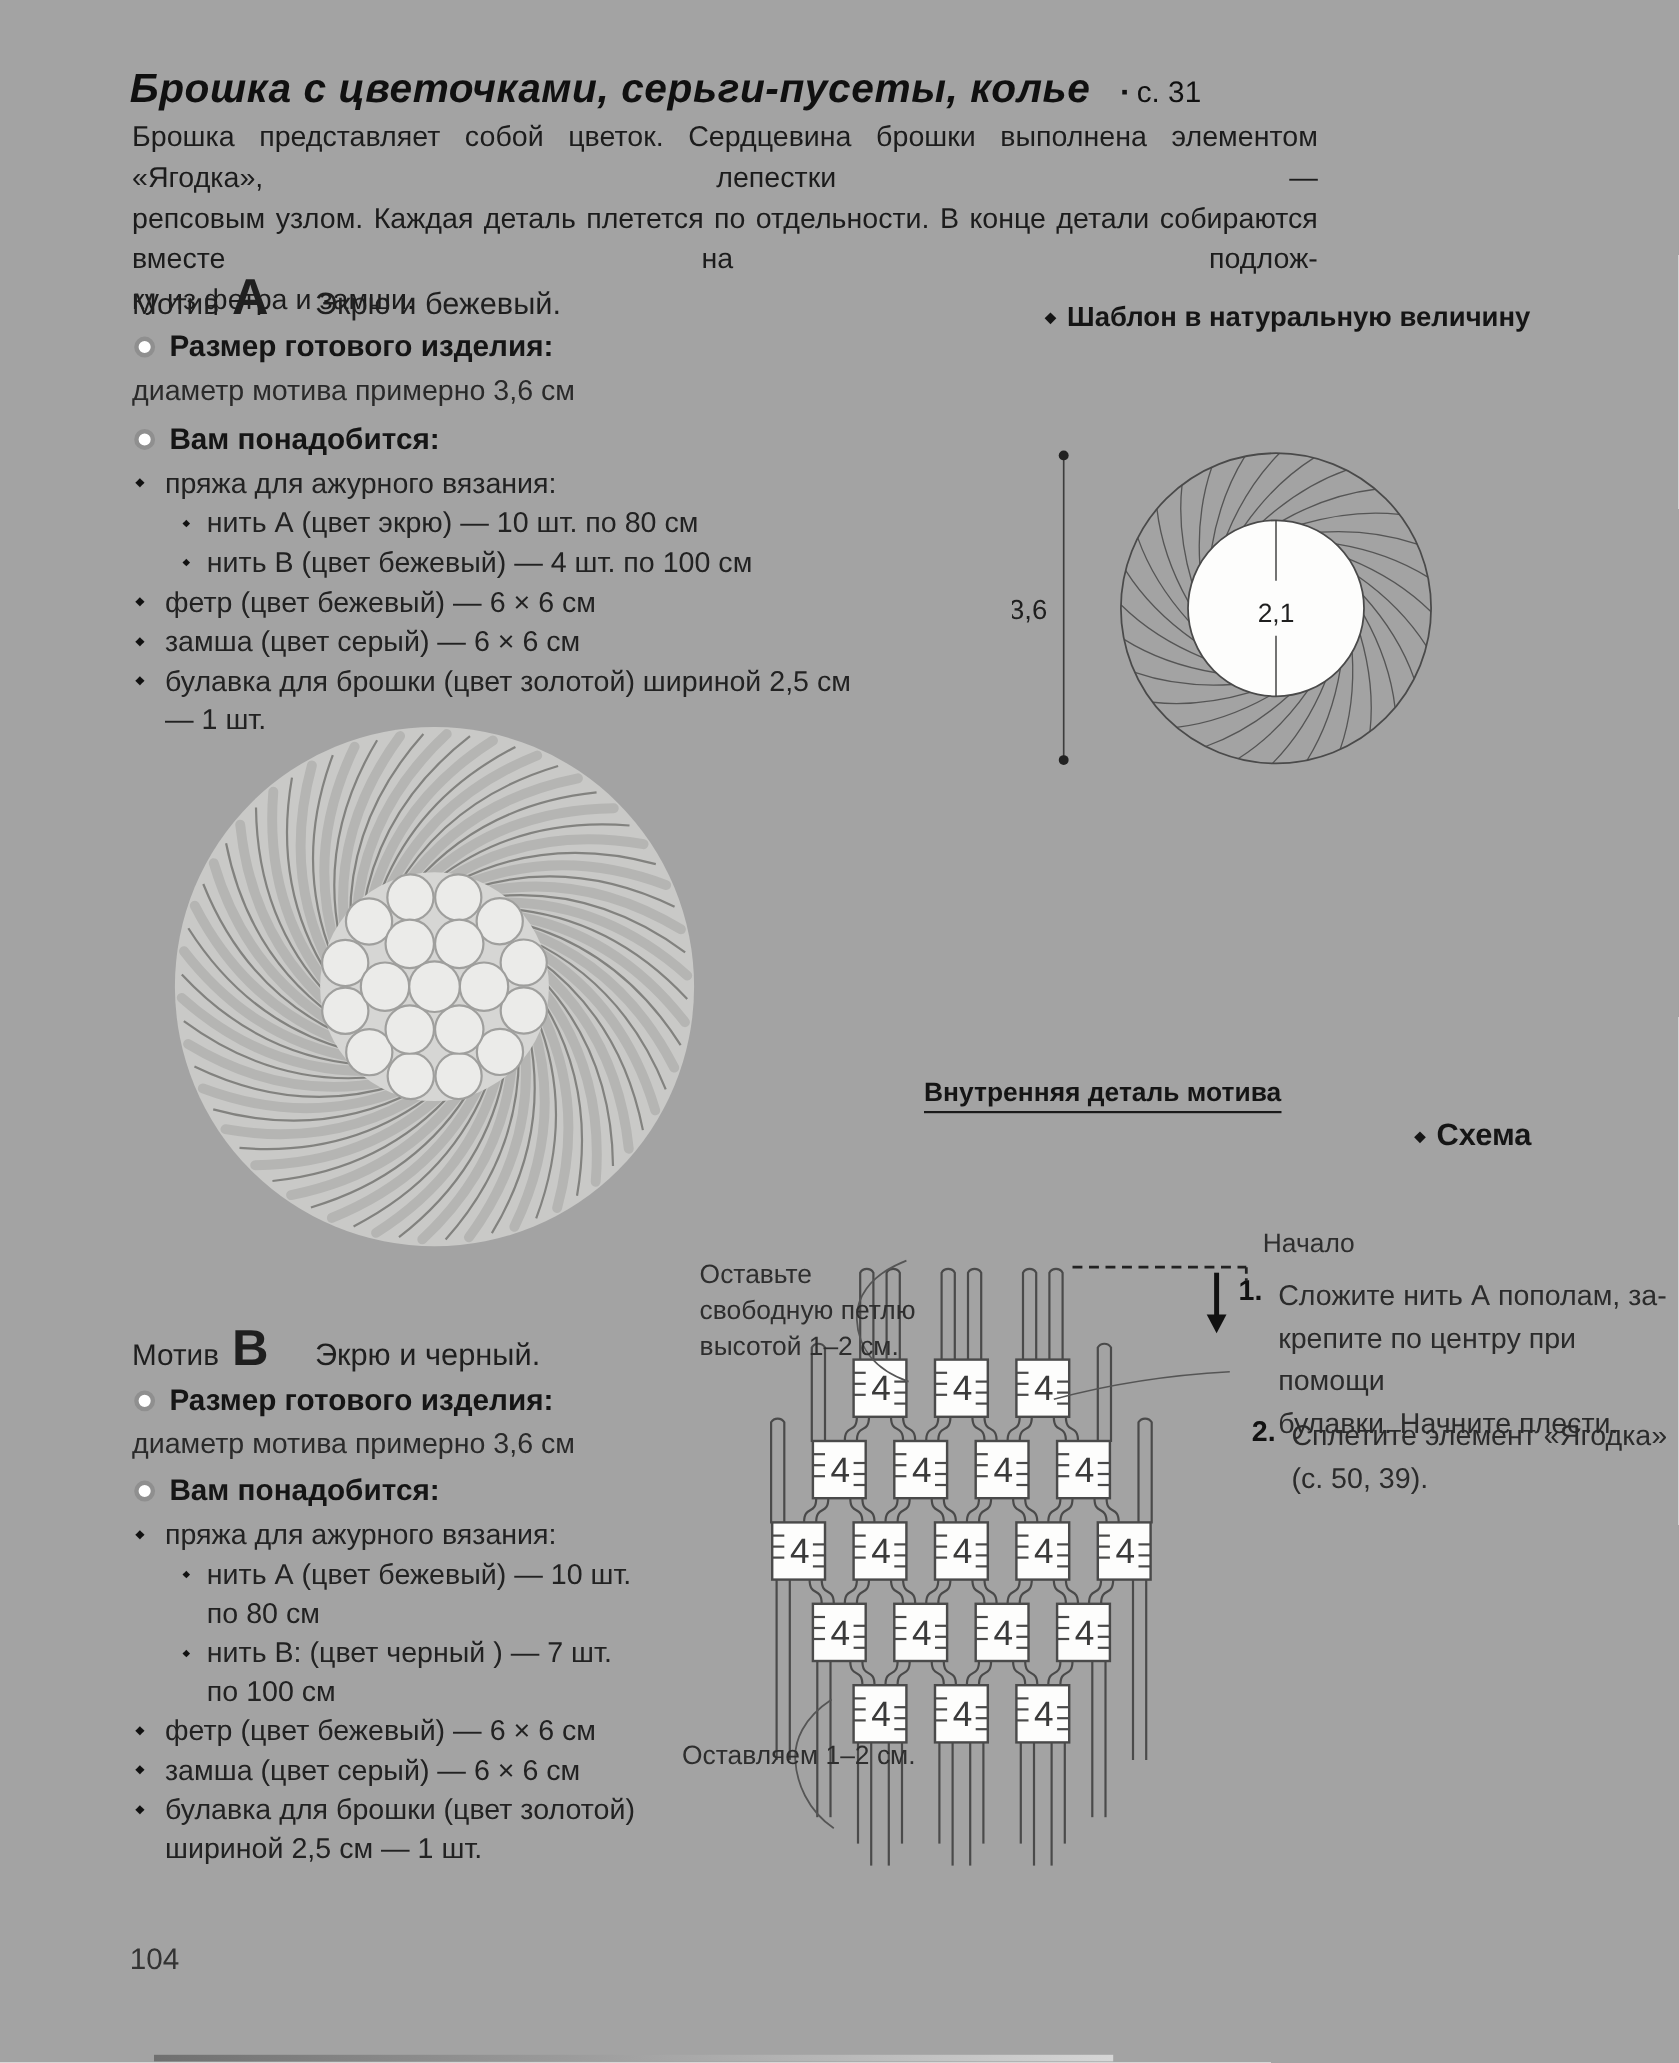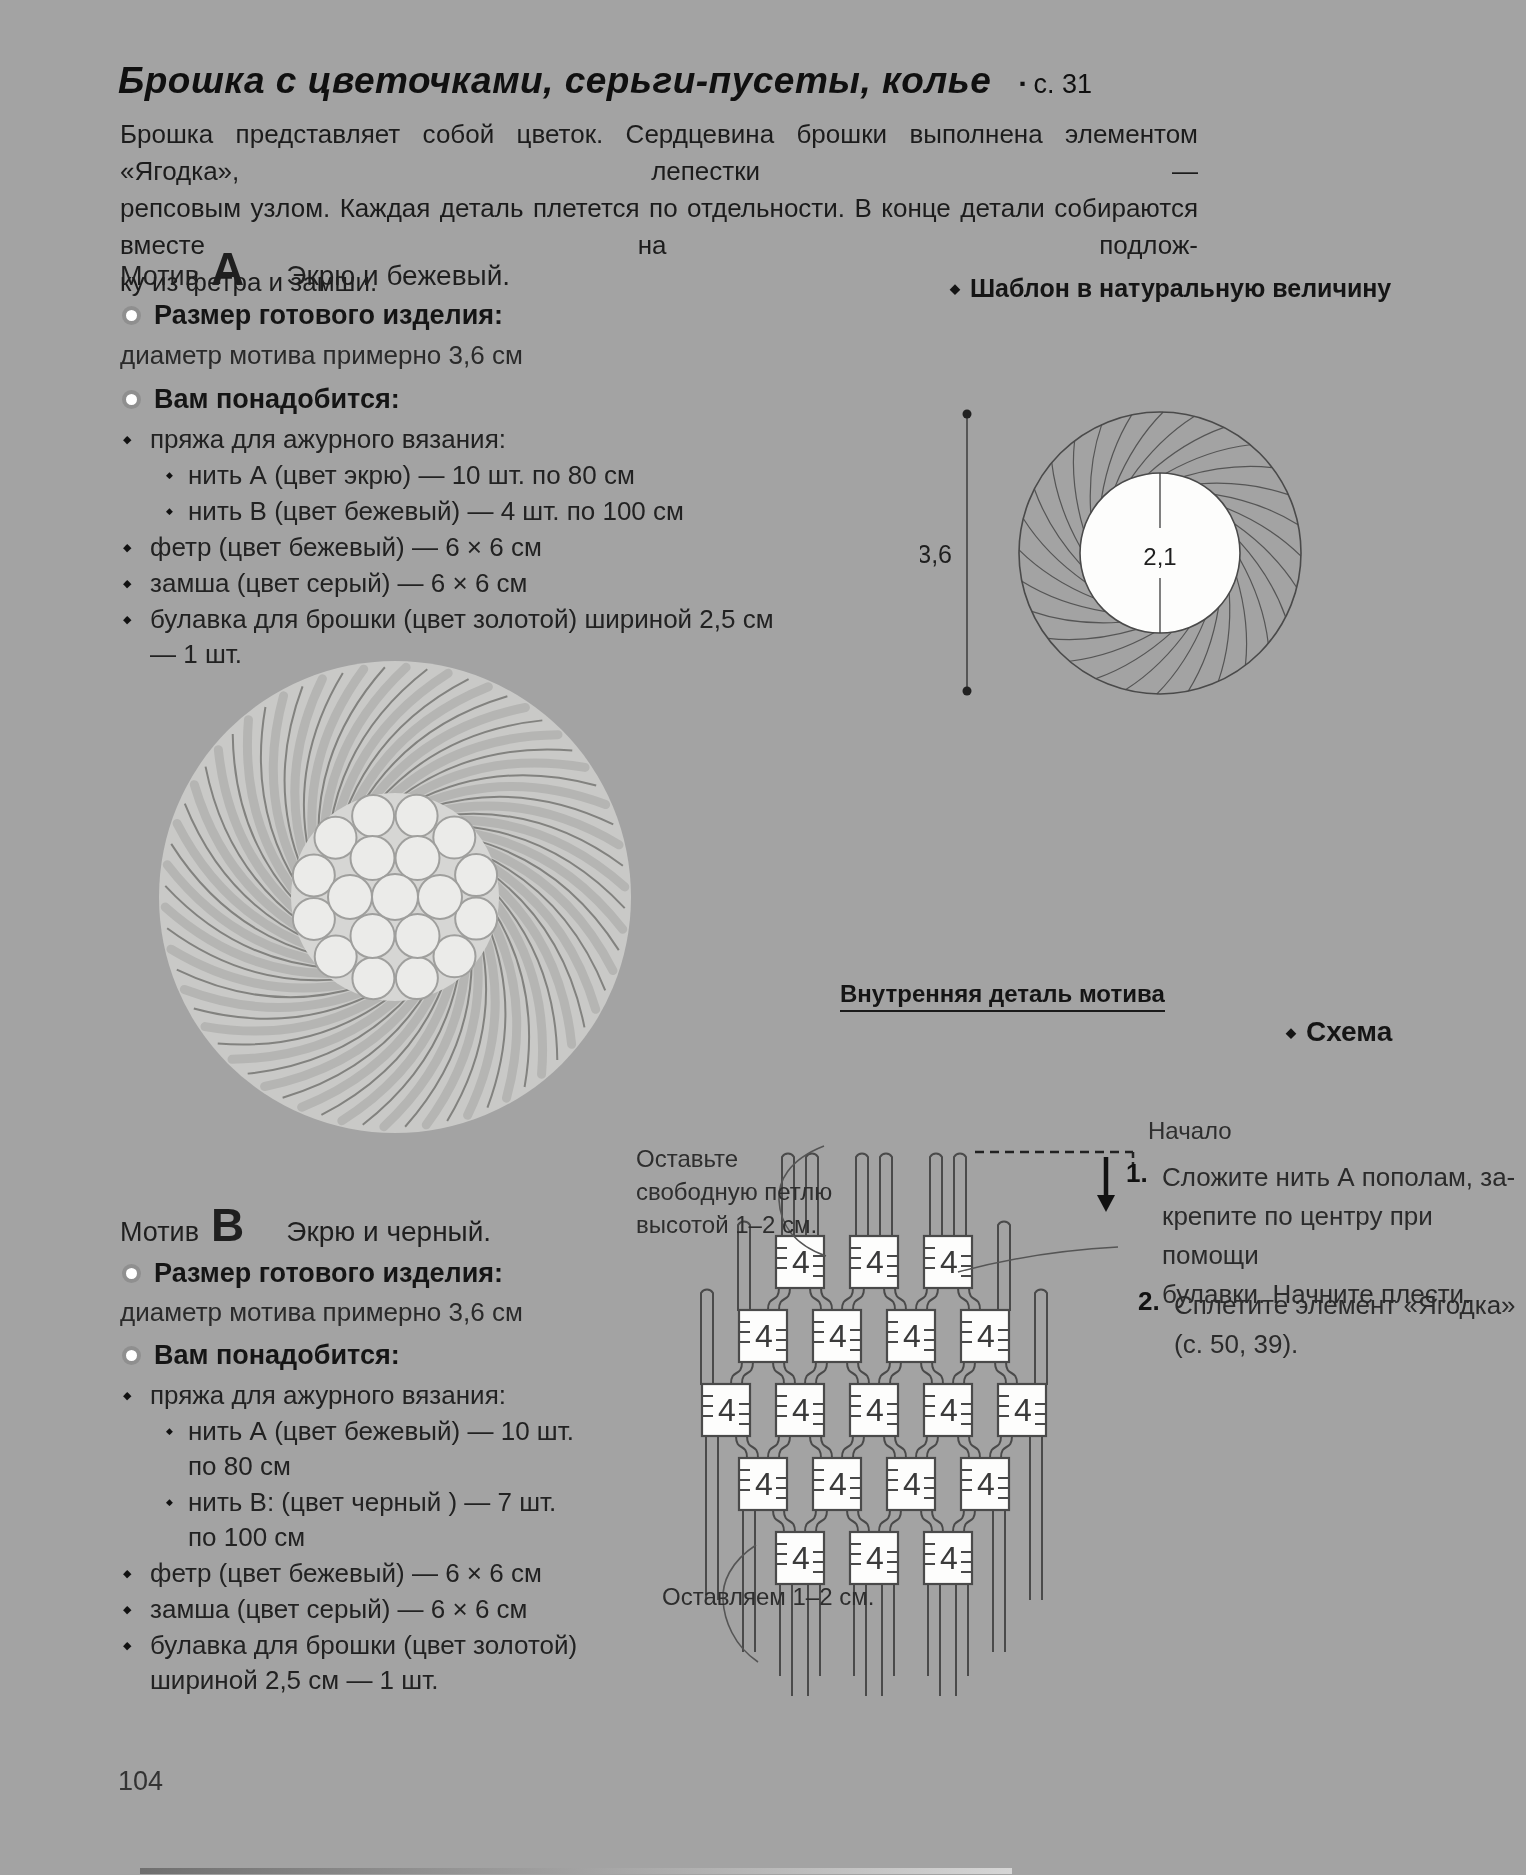--- a/index.html
+++ b/index.html
@@ -44,21 +44,21 @@
 <body>
 
 <div class="page">
 
   <div class="abs title-row" style="left:118px;top:60px;">
     <div class="title">Брошка с цветочками, серьги-пусеты, колье</div>
     <div class="ref-sq">▪</div>
     <div class="ref">с. 31</div>
   </div>
 
-  <div class="abs intro" style="left:120px;top:116px;">
+  <div class="abs intro" style="left:120px;top:106px;">
     <div class="jline">Брошка представляет собой цветок. Сердцевина брошки выполнена элементом «Ягодка», лепестки —</div>
     <div class="jline">репсовым узлом. Каждая деталь плетется по отдельности. В конце детали собираются вместе на подлож-</div>
     <div>ку из фетра и замши.</div>
   </div>
 
   <div class="abs motif-h" style="left:120px;top:242px;">
     <span class="motif-label">Мотив</span>
     <span class="motif-letter">А</span>
     <span class="motif-sub">Экрю и бежевый.</span>
   </div>
@@ -513,18 +513,18 @@
   </div>
 
   <div class="abs step" style="left:1138px;top:1286px;">
     <div class="step-num">2.</div>
     <div class="step-lines">
       <div>Сплетите элемент «Ягодка»</div>
       <div>(с. 50, 39).</div>
     </div>
   </div>
 
-  <div class="abs note" style="left:662px;top:1580px;">Оставляем 1–2 см.</div>
+  <div class="abs note" style="left:620px;top:1580px;">Оставляем 1–2 см.</div>
 
   <div class="abs pagenum" style="left:118px;top:1766px;">104</div>
   <div class="abs footer-bar" style="left:140px;top:1868px;width:872px;height:6px;"></div>
 
 </div>
 
 </body></html>

